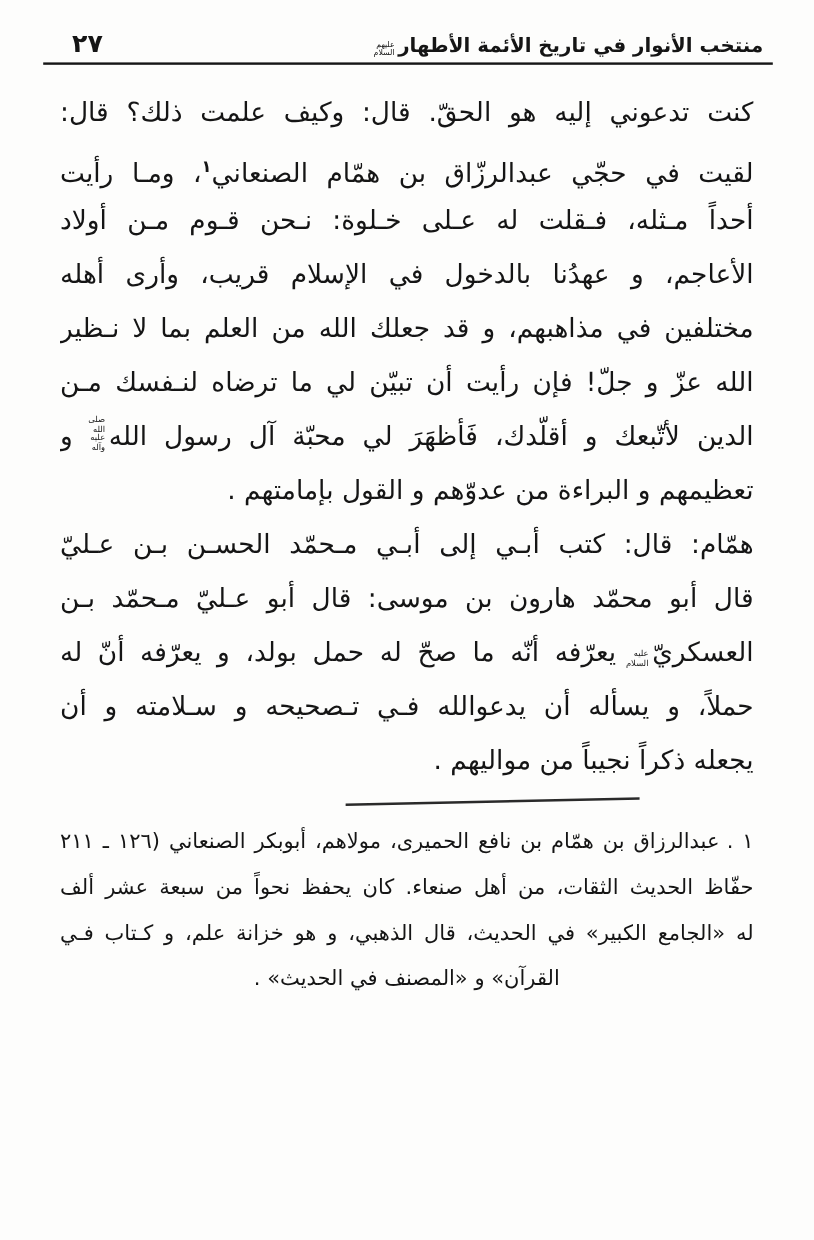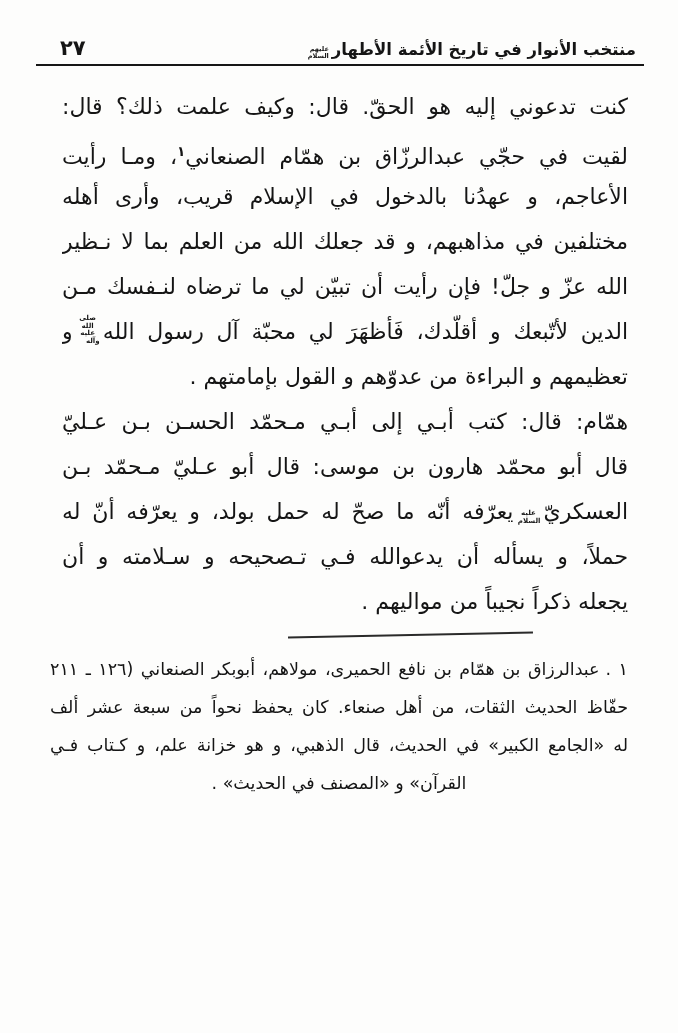--- a/index.html
+++ b/index.html
@@ -12,50 +12,48 @@
   }
   .page { padding: 24px 50px 10px 50px; }
 
   
   .hdr {
     display: flex; justify-content: space-between; align-items: flex-end;
     font-weight: bold;
     margin: 0 -8px;
   }
   .hdr .title { font-size: 16.5px; letter-spacing: 0; }
-  .hdr .pagenum { font-size: 21px; padding-left: 18px; margin-top: 12px; }
+  .hdr .pagenum { font-size: 21px; padding-left: 18px; }
   .rule {
     border-bottom: 2.5px solid #161616;
     margin: 4px -16px 0 -14px;
   }
 
   
   main { margin-top: 18px; }
   .line {
     font-size: 22px;
     line-height: 45px;
     height: 45px;
     overflow: hidden;
     white-space: normal;
-    margin-left: 12px;
   }
   .just { text-align: justify; text-align-last: justify; }
   .fn-marker { font-size: 0.62em; vertical-align: super; font-weight: bold; }
 
   
   .honorific {
     display: inline-block;
     width: 24px;
     font-size: 7px;
     line-height: 1.1;
-    text-align: center;
     vertical-align: -4px;
     margin: 0 3px;
     white-space: normal;
-    font-weight: bold;
+    font-weight: normal;
   }
   .hdr .honorific { width: 18px; font-size: 6.5px; vertical-align: -3px; }
 
   
   .fn-sep {
     width: 245px;
     border-top: 2px solid #2a2a2a;
     margin: 10px 95px 14px auto;
     transform: rotate(-1.2deg);
   }
@@ -77,20 +75,21 @@
 
   <header class="hdr">
     <div class="title"><span>منتخب الأنوار في تاريخ الأئمة الأطهار</span><span class="honorific">عليهم السلام</span></div>
     <div class="pagenum">٢٧</div>
   </header>
   <div class="rule"></div>
 
   <main>
     <div class="line just">كنت تدعوني إليه هو الحقّ. قال: وكيف علمت ذلك؟ قال:</div>
     <div class="line just"><span>لقيت في حجّي عبدالرزّاق بن همّام الصنعاني</span><span class="fn-marker">١</span><span>، ومـا رأيت</span></div>
+    <div class="line just">أحداً مـثله، فـقلت له عـلى خـلوة: نـحن قـوم مـن أولاد</div>
     <div class="line just">الأعاجم، و عهدُنا بالدخول في الإسلام قريب، وأرى أهله</div>
     <div class="line just">مختلفين في مذاهبهم، و قد جعلك الله من العلم بما لا نـظير</div>
     <div class="line just">الله عزّ و جلّ! فإن رأيت أن تبيّن لي ما ترضاه لنـفسك مـن</div>
     <div class="line just"><span>الدين لأتّبعك و أقلّدك، فَأظهَرَ لي محبّة آل رسول الله</span><span class="honorific">صلى الله عليه وآله</span><span>و</span></div>
     <div class="line">تعظيمهم و البراءة من عدوّهم و القول بإمامتهم .</div>
     <div class="line just">همّام: قال: كتب أبـي إلى أبـي مـحمّد الحسـن بـن عـليّ</div>
     <div class="line just">قال أبو محمّد هارون بن موسى: قال أبو عـليّ مـحمّد بـن</div>
     <div class="line just"><span>العسكريّ</span><span class="honorific">عليه السلام</span><span>يعرّفه أنّه ما صحّ له حمل بولد، و يعرّفه أنّ له</span></div>
     <div class="line just">حملاً، و يسأله أن يدعوالله فـي تـصحيحه و سـلامته و أن</div>
     <div class="line">يجعله ذكراً نجيباً من مواليهم .</div>

